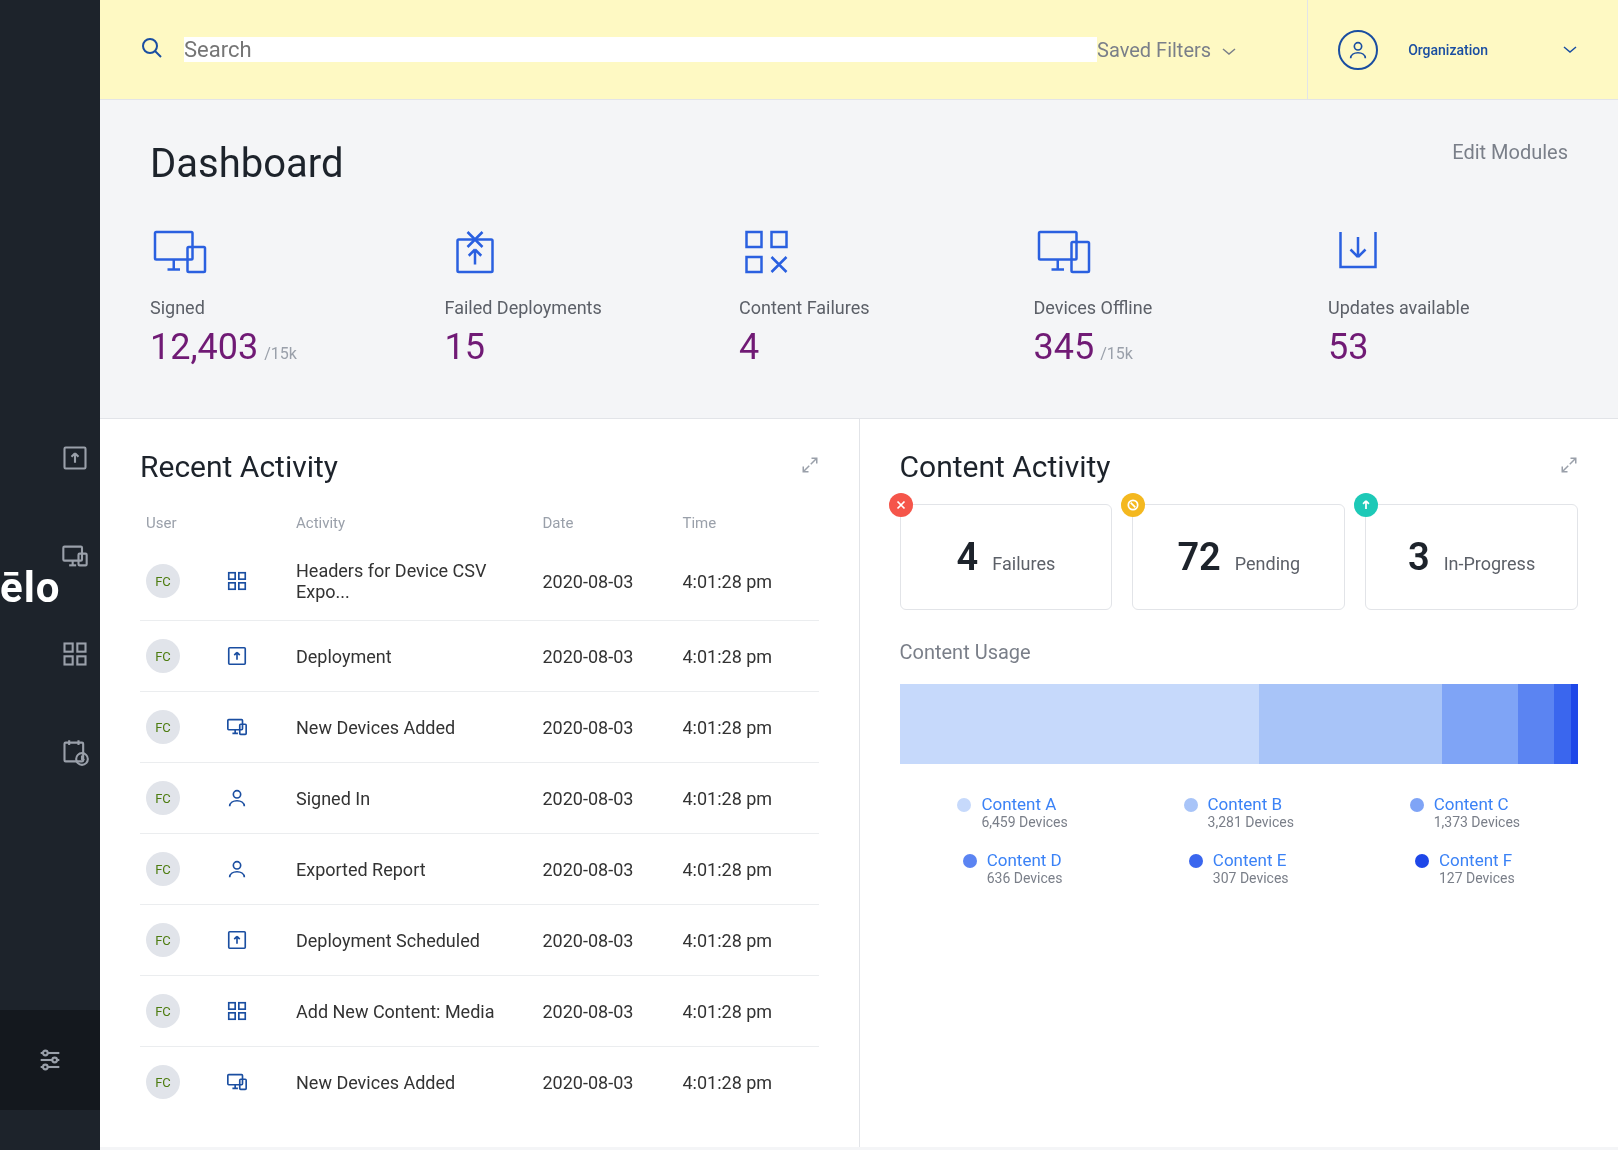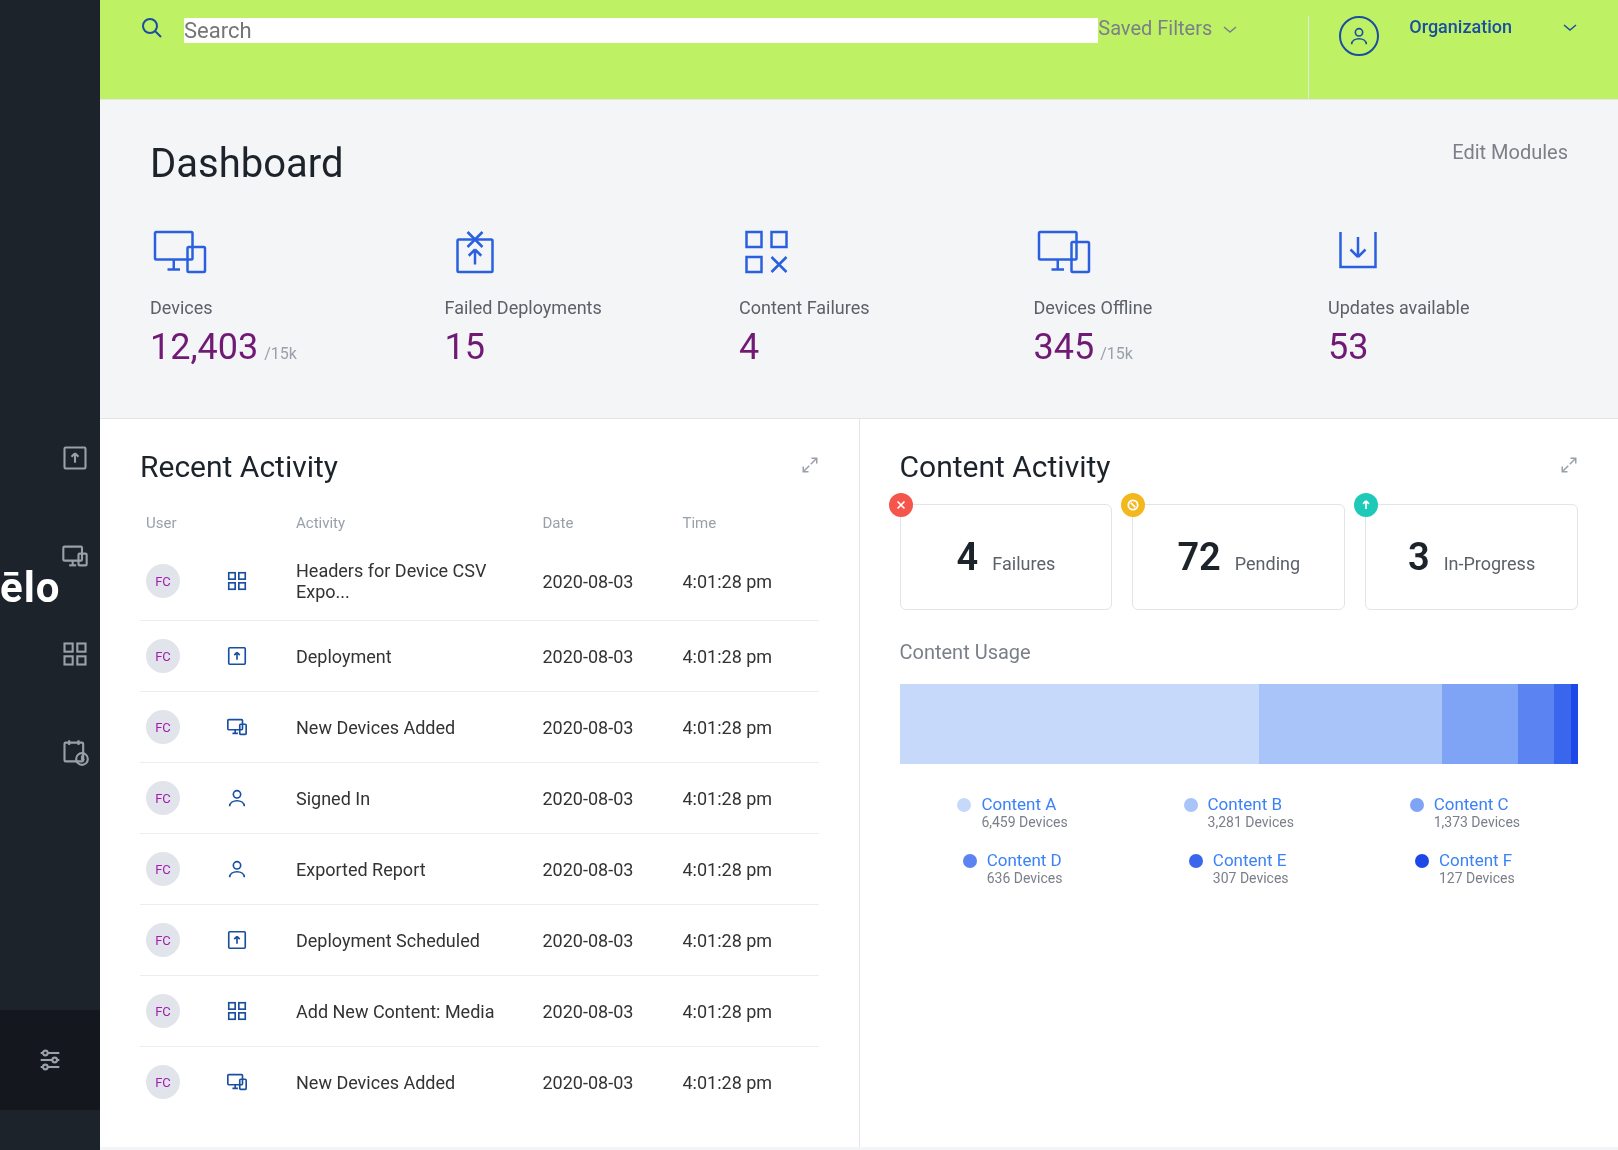--- a/index.html
+++ b/index.html
@@ -11,28 +11,28 @@
 .logo { color: #fff; font-weight: bold; font-size: 42px; letter-spacing: 1px; margin-top: 24px; }
 .nav-items { margin-top: 60px; display: flex; flex-direction: column; gap: 70px; align-items: center; }
 .nav-item { width: 28px; height: 28px; display: flex; align-items: center; justify-content: center; cursor: pointer; }
 .nav-item svg { width: 28px; height: 28px; }
 .sidebar-bottom { position: absolute; bottom: 40px; left: 0; right: 0; display: flex; justify-content: center; background: #14181e; height: 100px; align-items: center; }
 
 
 .main { flex: 1; display: flex; flex-direction: column; background: #fff; }
 
 
-.header { height: 100px; display: flex; align-items: flex-start; padding: 16px 40px; border-bottom: 1px solid #e2e4e8; background: #bef264; }
+.header { height: 100px; display: flex; align-items: center; padding: 16px 40px; border-bottom: 1px solid #e2e4e8; background: #fef9c3; }
 .search-wrap { display: flex; align-items: center; gap: 20px; flex: 1; }
 .search-icon svg { width: 24px; height: 24px; }
 .search-input { border: none; outline: none; font-size: 22px; color: #7a7f89; flex: 1; }
 .saved-filters { display: flex; align-items: center; gap: 10px; color: #7a7f89; font-size: 20px; cursor: pointer; margin-right: 40px; }
 .header-divider { width: 1px; height: 100px; background: #e2e4e8; margin: 0 30px; }
 .user-icon { width: 40px; height: 40px; border: 2px solid #1a4ea1; border-radius: 50%; display: flex; align-items: center; justify-content: center; }
-.org-dropdown { display: flex; align-items: center; gap: 50px; color: #1a4ea1; font-size: 18px; font-weight: 500; cursor: pointer; margin-left: 30px; }
+.org-dropdown { display: flex; align-items: center; gap: 74px; color: #1a4ea1; font-size: 14px; font-weight: 500; cursor: pointer; margin-left: 30px; }
 
 
 .content { background: #f4f5f7; flex: 1; }
 .dash-header { padding: 40px 50px 10px; display: flex; justify-content: space-between; align-items: flex-start; }
 .dash-title { font-size: 40px; color: #1d232b; font-weight: 400; }
 .edit-modules { color: #7a7f89; font-size: 20px; cursor: pointer; }
 
 
 .stat-row { display: flex; padding: 30px 50px 50px; justify-content: space-between; }
 .stat-card { display: flex; flex-direction: column; align-items: flex-start; width: 240px; }
@@ -52,21 +52,21 @@
 
 
 .table-headers { display: flex; align-items: center; padding: 10px 6px; color: #9aa0aa; font-size: 15px; }
 .col-user { width: 80px; }
 .col-icon { width: 70px; }
 .col-activity { flex: 1; }
 .col-date { width: 140px; }
 .col-time { width: 130px; }
 .activity-row { display: flex; align-items: center; padding: 18px 6px; border-top: 1px solid #ebedef; color: #333; font-size: 18px; }
 .activity-row:first-child { border-top: none; }
-.avatar { width: 34px; height: 34px; border-radius: 50%; background: #e1e4ea; color: #a21caf; font-size: 13px; display: flex; align-items: center; justify-content: center; }
+.avatar { width: 34px; height: 34px; border-radius: 50%; background: #e1e4ea; color: #4d7c0f; font-size: 13px; display: flex; align-items: center; justify-content: center; }
 .activity-icon { width: 22px; height: 22px; }
 .activity-icon svg { width: 22px; height: 22px; stroke: #1a4ea1; }
 
 
 .section-label { font-size: 20px; color: #7a7f89; margin: 10px 0 20px; }
 .status-cards { display: flex; gap: 20px; margin-bottom: 30px; }
 .status-card { flex: 1; border: 1px solid #e2e4e8; border-radius: 6px; padding: 30px 20px; display: flex; align-items: baseline; justify-content: center; gap: 14px; position: relative; }
 .status-card .big { font-size: 38px; font-weight: 600; color: #1d232b; }
 .status-card .small { font-size: 18px; color: #5c6068; }
 .status-badge { position: absolute; top: -12px; left: -12px; width: 24px; height: 24px; border-radius: 50%; display: flex; align-items: center; justify-content: center; }
@@ -172,21 +172,21 @@
       </div>
 
       <div class="stat-row" id="stat-row">
           <div class="stat-card">
             <div class="stat-icon"><svg viewBox="0 0 48 40" fill="none" stroke="#2a60e0" stroke-width="2">
                 <rect x="4" y="4" width="30" height="22" rx="1"></rect>
                 <path d="M14 34h10"></path>
                 <path d="M19 26v8"></path>
                 <rect x="30" y="16" width="14" height="20" rx="1"></rect>
               </svg></div>
-    <div class="stat-label">Devices</div>
+    <div class="stat-label">Signed</div>
     <div><span class="stat-value">12,403</span><span class="stat-total">/15k</span></div>
           </div>
           <div class="stat-card">
             <div class="stat-icon"><svg viewBox="0 0 48 40" fill="none" stroke="#2a60e0" stroke-width="2">
                 <rect x="10" y="10" width="28" height="26" rx="1"></rect>
                 <path d="M24 30V18m0 0l-5 5m5-5l5 5"></path>
                 <path d="M18 4l12 12M30 4L18 16"></path>
               </svg></div>
     <div class="stat-label">Failed Deployments</div>
     <div><span class="stat-value">15</span><span class="stat-total"></span></div>

